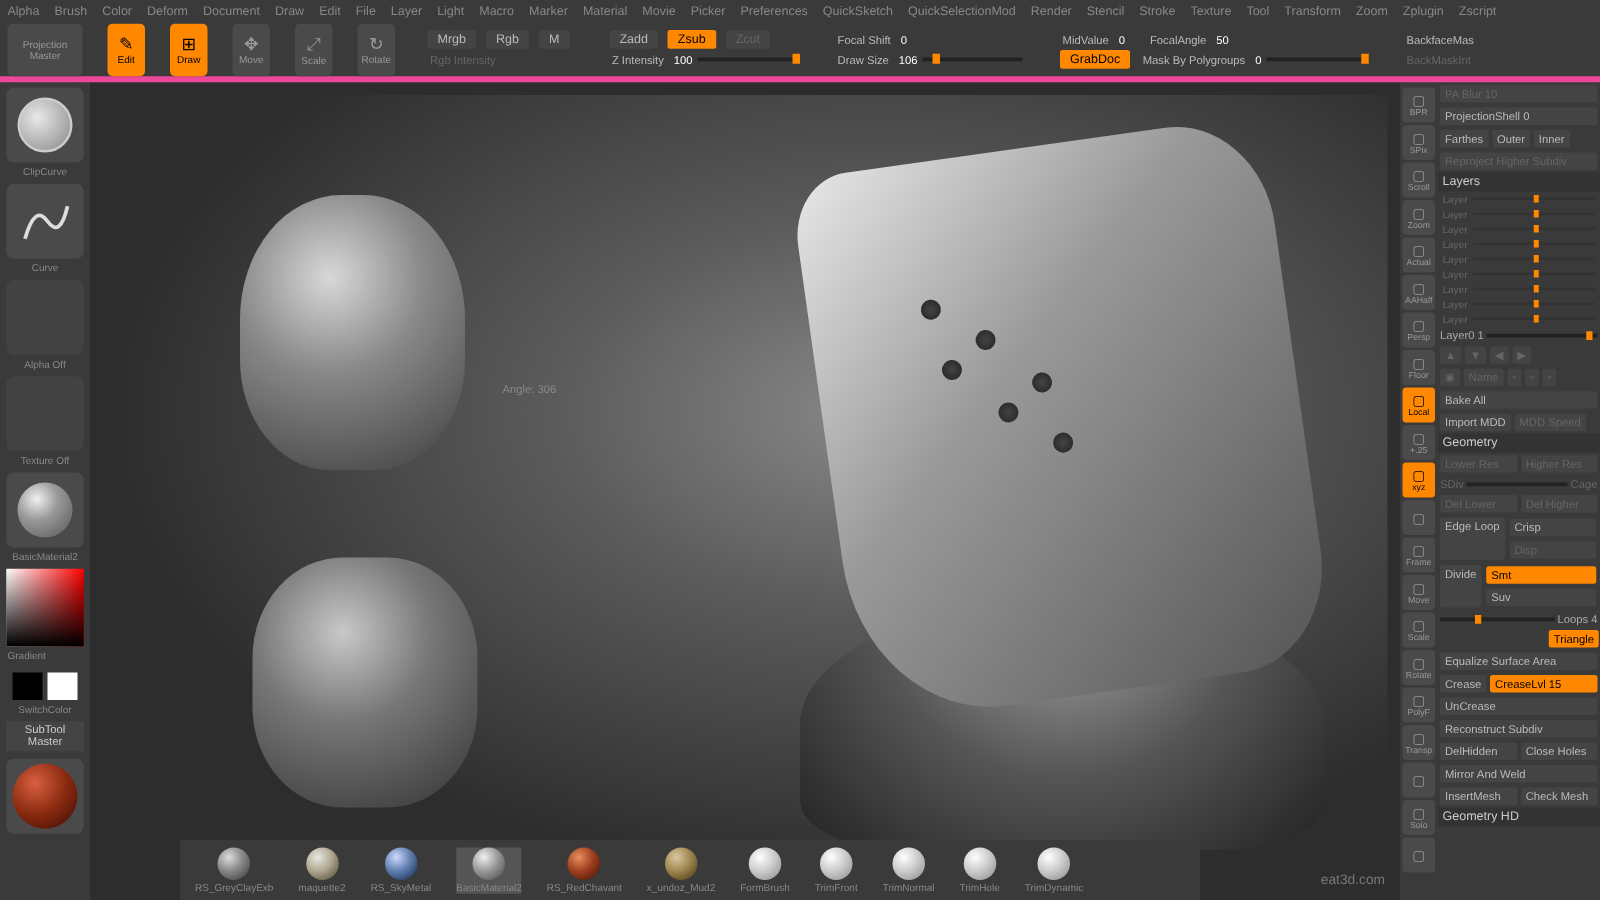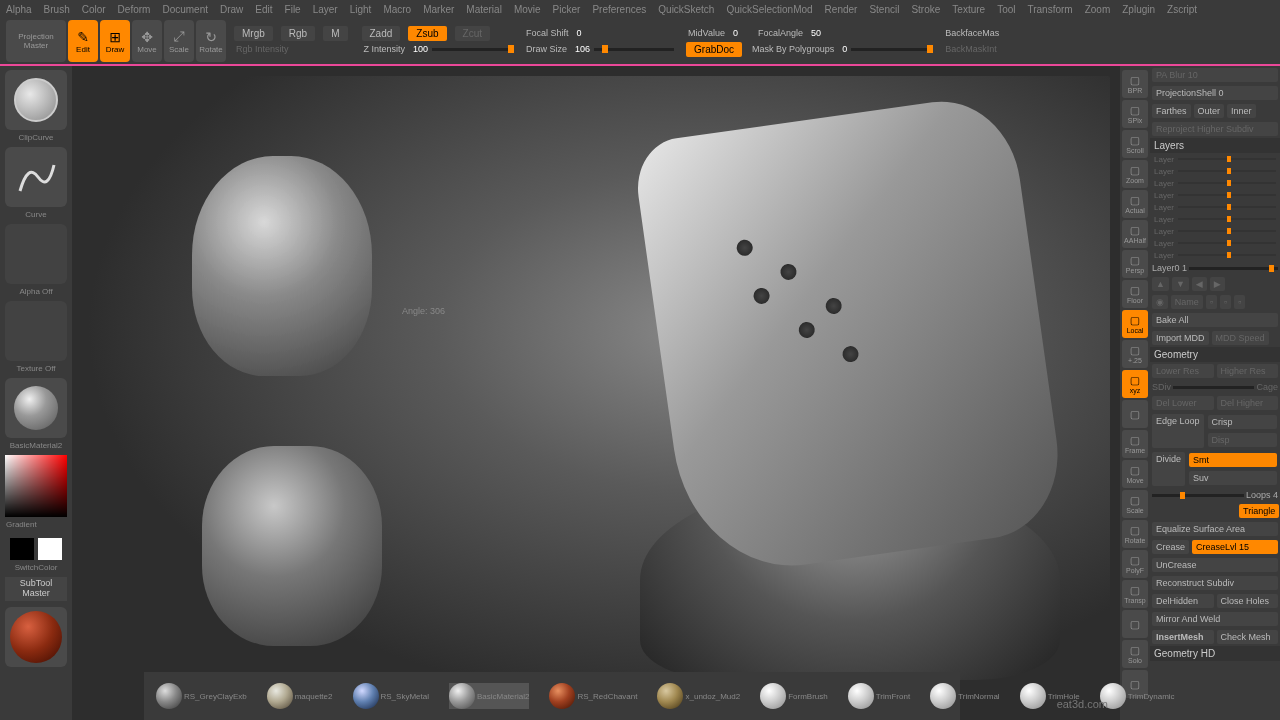--- a/index.html
+++ b/index.html
@@ -1,21 +1,21 @@
 <!DOCTYPE html>
 <html><head>
 <meta charset="utf-8">
 <style>
 * { margin:0; padding:0; box-sizing:border-box; font-family:Arial,sans-serif; user-select:none; }
 body { background:#3a3a3a; width:1280px; height:720px; overflow:hidden; color:#aaa; font-size:10px; }
 
 .top-menu { height:18px; background:#3a3a3a; display:flex; align-items:center; padding:0 6px; gap:12px; font-size:10px; color:#888; }
 .top-menu span { cursor:pointer; }
 
-.toolbar-row { height:48px; background:#3a3a3a; display:flex; align-items:center; padding:0 6px; gap:2px; border-bottom:2px solid #ec4899; }
+.toolbar-row { height:48px; background:#3a3a3a; display:flex; align-items:center; padding:0 6px; gap:20px; border-bottom:5px solid #ec4899; }
 .tool-btn { width:30px; height:42px; background:#4a4a4a; border-radius:4px; display:flex; flex-direction:column; align-items:center; justify-content:center; font-size:8px; color:#999; }
 .tool-btn.wide { width:60px; }
 .tool-btn.active { background:#ff8800; color:#000; }
 .tool-btn .icon { font-size:14px; }
 .tool-label { font-size:9px; color:#bbb; margin:0 4px; }
 .tool-value { font-size:9px; color:#fff; }
 .slider-group { display:flex; flex-direction:column; margin:0 4px; }
 .slider-group .sld-row { display:flex; align-items:center; gap:4px; height:16px; }
 .mini-slider { width:80px; height:3px; background:#222; position:relative; }
 .mini-slider .handle { position:absolute; width:6px; height:8px; background:#ff8800; top:-3px; }
@@ -53,21 +53,21 @@
 .prop-btn.dim { color:#666; }
 .prop-row { display:flex; flex-wrap:wrap; gap:1px; padding:1px; }
 .prop-slider-row { display:flex; align-items:center; height:14px; padding:0 2px; gap:2px; }
 .prop-slider-row .bar { flex:1; height:3px; background:#222; position:relative; }
 .prop-slider-row .hnd { position:absolute; width:5px; height:7px; background:#ff8800; top:-2px; }
 .layer-row { height:12px; display:flex; align-items:center; padding:0 4px; color:#666; font-size:8px; }
 .layer-row .lbar { flex:1; height:2px; background:#333; margin-left:4px; position:relative; }
 .layer-row .lhnd { position:absolute; width:4px; height:6px; background:#ff8800; top:-2px; left:50%; }
 
 .bottom-bar { position:absolute; bottom:0; left:72px; right:160px; height:48px; background:#3a3a3a; display:flex; align-items:center; padding:0 12px; gap:20px; }
-.mat-thumb { display:flex; flex-direction:row; align-items:center; gap:2px; }
+.mat-thumb { display:flex; flex-direction:column; align-items:center; gap:2px; }
 .mat-thumb .mb { width:26px; height:26px; border-radius:50%; }
 .mat-thumb .ml { font-size:8px; color:#888; }
 .watermark { position:absolute; right:12px; bottom:10px; font-size:11px; color:#777; }
 
 
 .sculpt-head { position:absolute; left:120px; top:90px; width:200px; height:280px; }
 .sculpt-head .skull { width:180px; height:220px; border-radius:45% 45% 40% 40%; background:radial-gradient(circle at 40% 30%, #d0d0d0, #888 40%, #444); filter:contrast(1.1); }
 .sculpt-body { position:absolute; left:130px; top:380px; width:180px; height:200px; border-radius:40%; background:radial-gradient(circle at 40% 30%, #c8c8c8, #777 40%, #333); }
 .armor-plate { position:absolute; right:80px; top:50px; width:380px; height:440px; background:linear-gradient(135deg,#e8e8e8,#999 40%,#555); border-radius:12% 20% 20% 30%; transform:rotate(-8deg); }
 .armor-plate .hole { position:absolute; width:16px; height:16px; border-radius:50%; background:radial-gradient(circle,#444,#222); }
@@ -547,19 +547,19 @@
         <span class="prop-btn" style="flex:1;">Reconstruct Subdiv</span>
       </div>
     <div class="prop-row">
         <span class="prop-btn" style="flex:1;">DelHidden</span>
         <span class="prop-btn" style="flex:1;">Close Holes</span>
       </div>
     <div class="prop-row">
         <span class="prop-btn" style="flex:1;">Mirror And Weld</span>
       </div>
     <div class="prop-row">
-        <span class="prop-btn" style="flex:1;font-weight:bold;">InsertMesh</span>
+        <span class="prop-btn" style="flex:1;">InsertMesh</span>
         <span class="prop-btn" style="flex:1;">Check Mesh</span>
       </div>
     <div class="prop-header">Geometry HD</div>
 
   </div>
 </div>
 
 </body></html>

